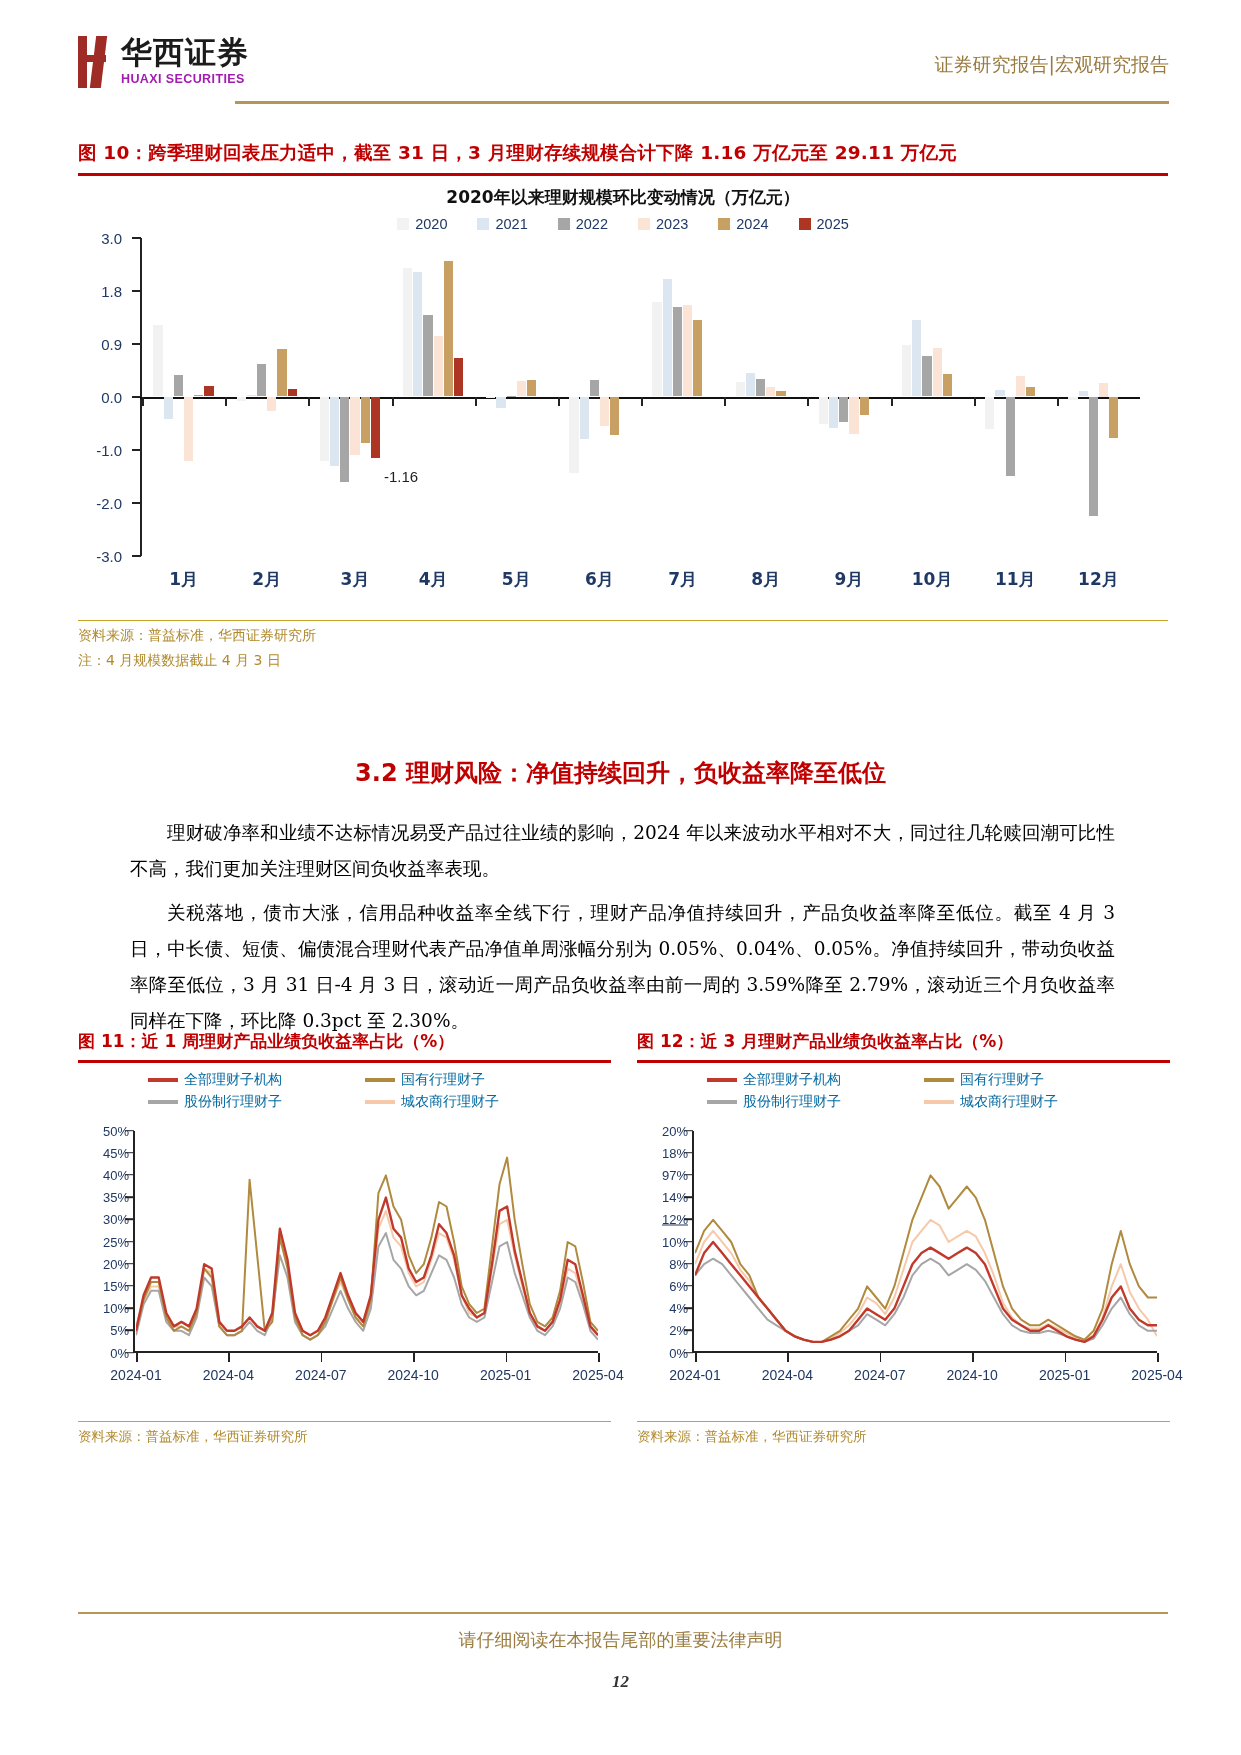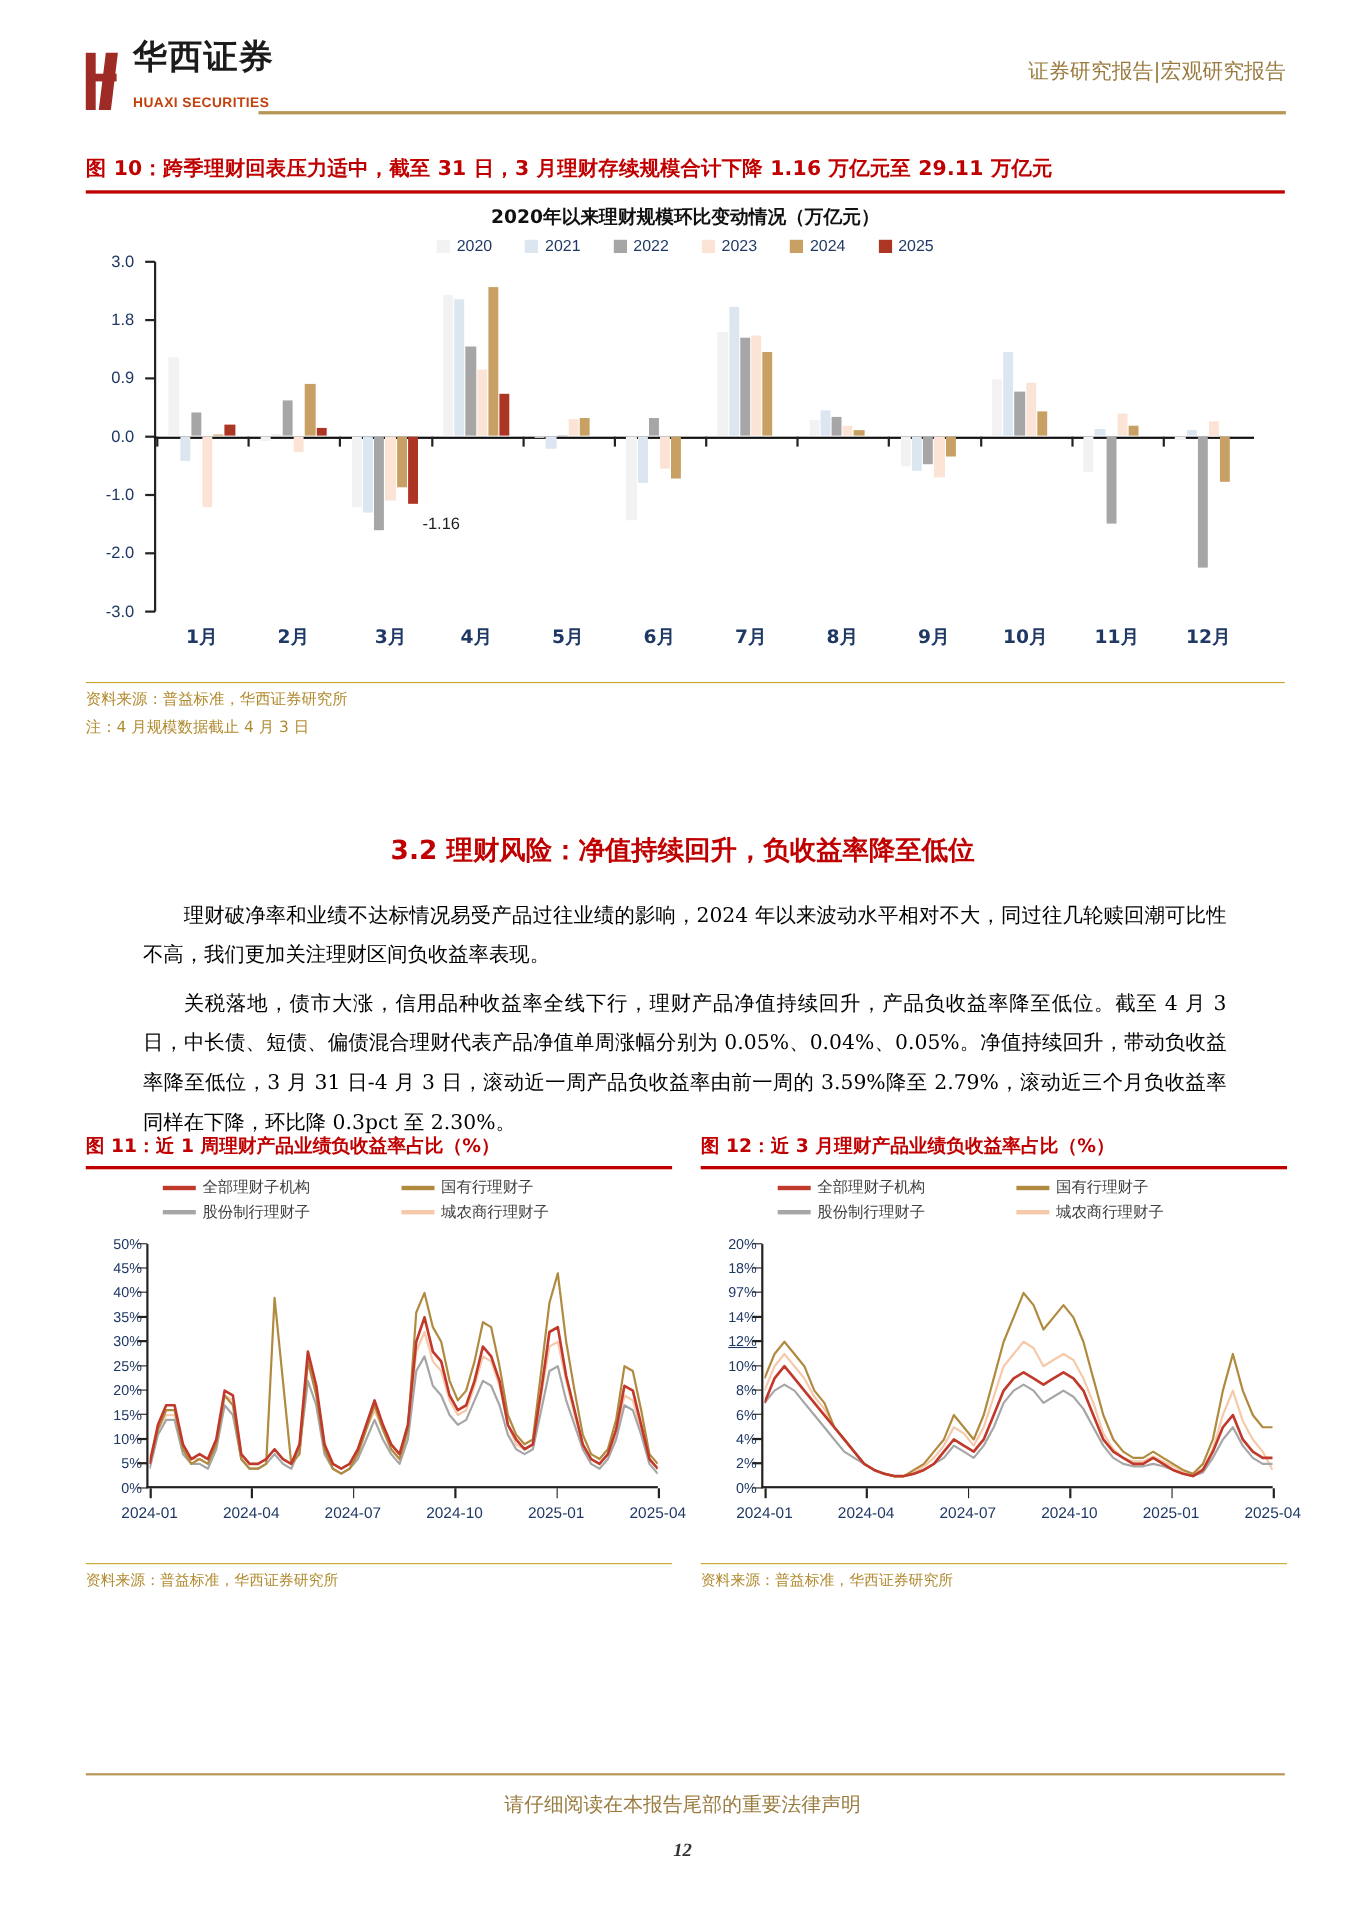--- a/index.html
+++ b/index.html
@@ -8,29 +8,29 @@
     background:#ffffff;
     font-family:"Liberation Serif", serif;
     color:#000;
     position:relative;
     overflow:hidden;
   }
   .page { position:relative; width:1241px; height:1755px; }
 
   
   .header { position:absolute; left:0; top:0; width:1241px; height:118px; }
-  .logo-wrap { position:absolute; left:78px; top:36px; display:flex; align-items:flex-end; gap:9px; }
+  .logo-wrap { position:absolute; left:78px; top:36px; display:flex; align-items:flex-start; gap:9px; }
   .logo-mark { width:34px; height:52px; position:relative; }
   .logo-mark .bar1 { position:absolute; left:0; top:0; width:9px; height:52px; background:#9e2b25; }
   .logo-mark .bar2 { position:absolute; left:15px; top:0; width:11px; height:52px; background:#9e2b25;
                      transform:skewX(-7deg); }
   .logo-mark .cross { position:absolute; left:2px; top:19px; width:26px; height:7px; background:#9e2b25; }
   .logo-text { display:flex; flex-direction:column; justify-content:center; }
   .logo-cn { font-family:"DejaVu Sans", sans-serif; font-weight:bold; font-size:31px; letter-spacing:1px; color:#1b1b1b; line-height:1.05; }
-  .logo-en { font-family:"Liberation Sans", sans-serif; font-weight:bold; font-size:12.5px; letter-spacing:.4px; color:#c2410c; margin-top:17px; }
+  .logo-en { font-family:"Liberation Sans", sans-serif; font-weight:bold; font-size:12.5px; letter-spacing:.4px; color:#a21caf; margin-top:3px; }
   .header-right { position:absolute; right:72px; top:52px; font-family:"DejaVu Sans", sans-serif;
                   font-size:19px; color:#9a7b3f; white-space:nowrap; }
   .header-rule { position:absolute; left:235px; top:101px; width:934px; height:3px; background:#b79556; }
 
   
   .fig10 { position:absolute; left:78px; top:140px; width:1090px; }
   .fig-caption { font-family:"DejaVu Sans", sans-serif; font-weight:bold; font-size:18.5px; color:#c00000;
                  white-space:nowrap; letter-spacing:.2px; }
   .cap-rule { width:1090px; height:2.5px; background:#c00000; margin-top:8px; }
 
@@ -72,21 +72,21 @@
   .body-text p { margin:0 0 8px 0; text-indent:2em; }
 
   
   .fig11 { position:absolute; left:78px; top:1030px; width:533px; }
   .fig12 { position:absolute; left:637px; top:1030px; width:533px; }
   .fig-cap-sm { font-family:"DejaVu Sans", sans-serif; font-weight:bold; font-size:17px; color:#c00000;
                 white-space:nowrap; }
   .cap-rule-sm { width:533px; height:2.5px; background:#c00000; margin-top:7px; }
   .linechart { position:relative; width:533px; height:330px; margin-top:6px; }
   .ll-legend { position:absolute; left:70px; top:2px; width:460px;
-               font-family:"DejaVu Sans", sans-serif; font-size:14px; color:#404040; }
+               font-family:"DejaVu Sans", sans-serif; font-size:14px; color:#0369a1; }
   .ll-row { display:flex; gap:42px; margin-bottom:4px; }
   .ll-item { display:flex; align-items:center; gap:6px; width:175px; }
   .ll-line { width:30px; height:4px; display:inline-block; }
   .lc-plot { position:absolute; left:58px; top:62px; width:462px; height:222px; }
   .lc-ytick { position:absolute; right:100%; margin-right:7px; transform:translateY(-50%);
               font-family:"Liberation Sans", sans-serif; font-size:13px; color:#1f3864; white-space:nowrap; }
   .lc-axis { position:absolute; left:-3px; top:0; width:2px; height:222px; background:#222; }
   .lc-base { position:absolute; left:-3px; bottom:0; width:465px; height:2px; background:#222; }
   .lc-tickmark { position:absolute; left:-11px; width:9px; height:1.6px; background:#222; transform:translateY(-50%); }
   .lc-xtickmark { position:absolute; bottom:-9px; width:1.6px; height:9px; background:#222; }

